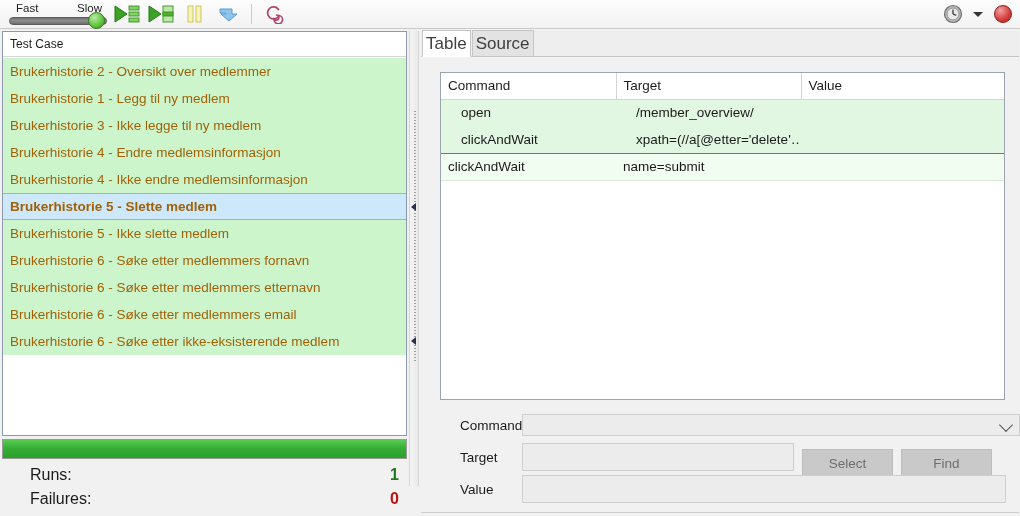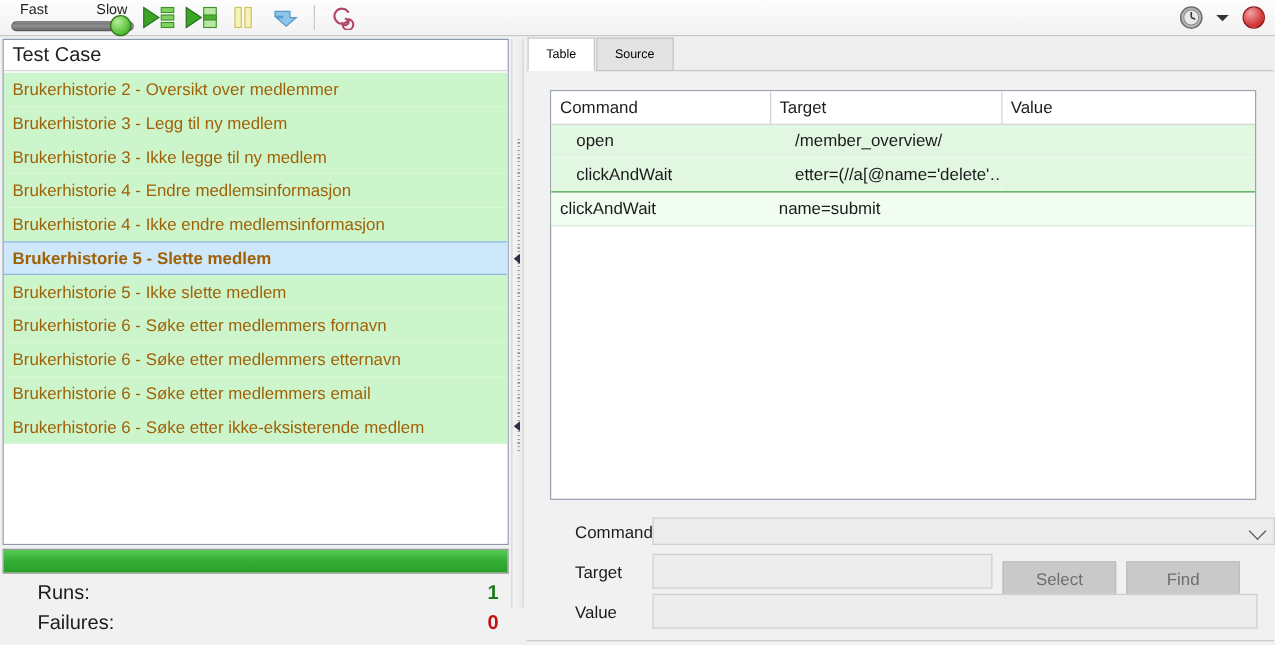--- a/index.html
+++ b/index.html
@@ -126,21 +126,21 @@
     height: 405px;
     background: #ffffff;
     border: 1px solid #8d99ad;
     box-sizing: border-box;
     overflow: hidden;
   }
   .suite-header {
     height: 25px;
     line-height: 25px;
     padding-left: 7px;
-    font-size: 16px;
+    font-size: 12px;
     background: #ffffff;
     color: #1d1d1d;
     border-bottom: 1px solid #d6d6d6;
     box-sizing: border-box;
   }
   .suite-list {
     position: absolute;
     left: 0; top: 26px; right: 0; bottom: 0;
     overflow: hidden;
     background: #ffffff;
@@ -234,27 +234,27 @@
     background: #eeeeee;
     border-bottom: 1px solid #c6c6c6;
     box-sizing: border-box;
     display: flex;
     align-items: flex-end;
     padding-left: 1px;
   }
   .tab {
     height: 26px;
     line-height: 25px;
-    padding: 0 14px;
-    font-size: 10px;
+    padding: 0 3px;
+    font-size: 17px;
     background: #e3e3e3;
     border: 1px solid #c6c6c6;
     border-bottom: none;
     box-sizing: border-box;
-    color: #000000;
+    color: #404040;
     margin-right: 1px;
   }
   .tab.active {
     background: #ffffff;
     border-bottom: 1px solid #ffffff;
     margin-bottom: -1px;
     height: 27px;
     line-height: 26px;
   }
 
@@ -441,21 +441,21 @@
     </div>
   </div>
 
   <div class="left-pane">
 
     <div class="suite-box">
       <div class="suite-header">Test Case</div>
       <div class="suite-list">
 
         <div class="case-row">Brukerhistorie 2 - Oversikt over medlemmer</div>
-        <div class="case-row">Brukerhistorie 3 - Legg til ny medlem</div>
+        <div class="case-row">Brukerhistorie 1 - Legg til ny medlem</div>
         <div class="case-row">Brukerhistorie 3 - Ikke legge til ny medlem</div>
         <div class="case-row">Brukerhistorie 4 - Endre medlemsinformasjon</div>
         <div class="case-row">Brukerhistorie 4 - Ikke endre medlemsinformasjon</div>
         <div class="case-row selected">Brukerhistorie 5 - Slette medlem</div>
         <div class="case-row">Brukerhistorie 5 - Ikke slette medlem</div>
         <div class="case-row">Brukerhistorie 6 - Søke etter medlemmers fornavn</div>
         <div class="case-row">Brukerhistorie 6 - Søke etter medlemmers etternavn</div>
         <div class="case-row">Brukerhistorie 6 - Søke etter medlemmers email</div>
         <div class="case-row">Brukerhistorie 6 - Søke etter ikke-eksisterende medlem</div>
       </div>
@@ -505,21 +505,21 @@
           </tr>
         </thead>
         <tbody>
           <tr class="pass">
             <td>open</td>
             <td>/member_overview/</td>
             <td></td>
           </tr>
           <tr class="pass">
             <td>clickAndWait</td>
-            <td>etter=(//a[@name='delete'…</td>
+            <td>xpath=(//a[@etter='delete'…</td>
             <td></td>
           </tr>
           <tr class="current">
             <td>clickAndWait</td>
             <td>name=submit</td>
             <td></td>
           </tr>
         </tbody>
       </table>
     </div>

